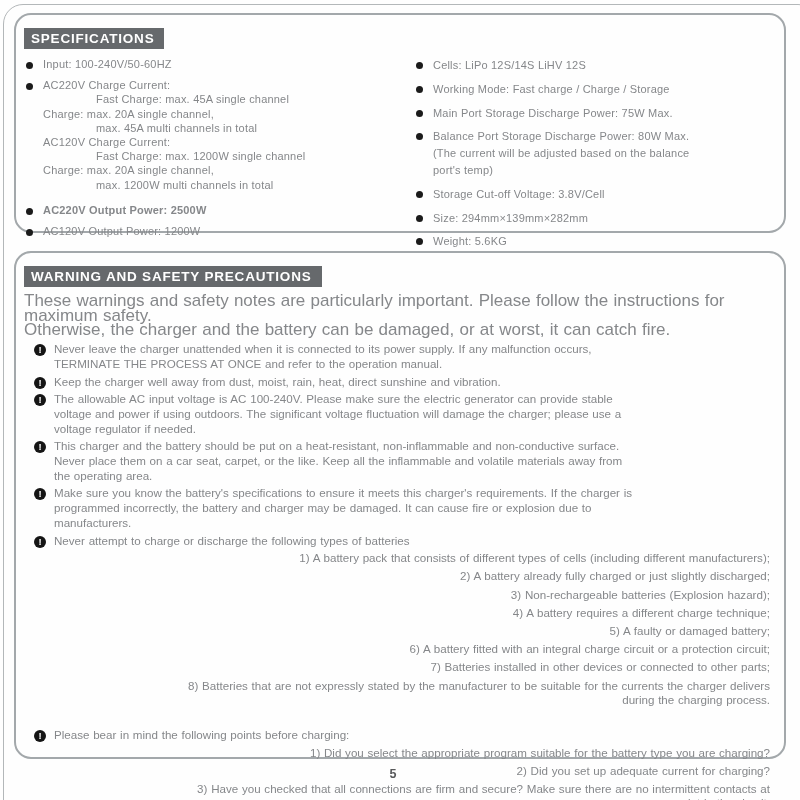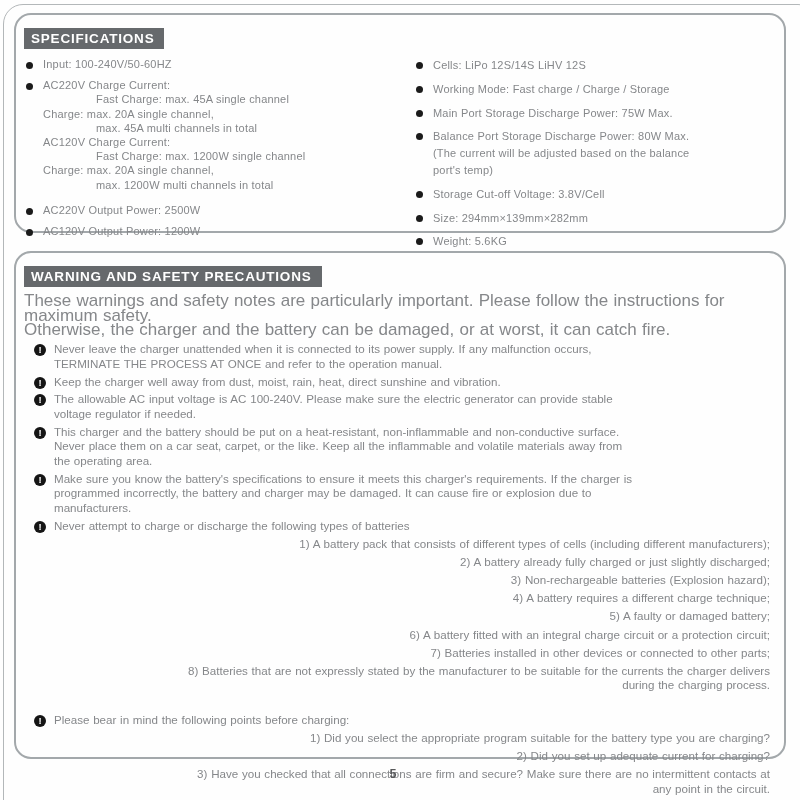--- a/index.html
+++ b/index.html
@@ -23,21 +23,21 @@
     display:inline-block;background:var(--header-bg,#66696c);color:#ffffff;
     font-weight:bold;font-size:13.5px;line-height:15px;letter-spacing:0.8px;
     padding:3px 10px 3px 7px;
   }
   
   .spec-columns{display:flex;margin-top:8px;}
   .spec-col{font-size:11px;letter-spacing:0.2px;}
   .spec-col.left{width:390px;flex:0 0 390px;}
   .spec-col.right{flex:1;}
   .spec-item{display:flex;align-items:flex-start;margin-bottom:7px;}
-  .spec-item.gap{margin-top:11px;}
+  .spec-item.gap{margin-top:11px;font-weight:bold;}
   .bullet{
     flex:0 0 7px;width:7px;height:7px;border-radius:50%;
     background:var(--bullet,#1b1b1b);margin:5px 10px 0 2px;
   }
   .spec-content{flex:1;}
   .spec-line{line-height:14.2px;}
   .spec-col.right .spec-line{line-height:16.8px;}
   .spec-line.ind1{padding-left:53px;}
   
   .warn-intro{margin-top:7px;font-size:17px;line-height:14.2px;word-spacing:0.5px;}
@@ -169,20 +169,21 @@
         <div class="warn-item">
           <span class="warn-icon">!</span>
           <div class="warn-content">
             <div class="warn-line">Keep the charger well away from dust, moist, rain, heat, direct sunshine and vibration.</div>
           </div>
         </div>
         <div class="warn-item">
           <span class="warn-icon">!</span>
           <div class="warn-content">
             <div class="warn-line">The allowable AC input voltage is AC 100-240V. Please make sure the electric generator can provide stable</div>
+            <div class="warn-line">voltage and power if using outdoors. The significant voltage fluctuation will damage the charger; please use a</div>
             <div class="warn-line">voltage regulator if needed.</div>
           </div>
         </div>
         <div class="warn-item">
           <span class="warn-icon">!</span>
           <div class="warn-content">
             <div class="warn-line">This charger and the battery should be put on a heat-resistant, non-inflammable and non-conductive surface.</div>
             <div class="warn-line">Never place them on a car seat, carpet, or the like. Keep all the inflammable and volatile materials away from</div>
             <div class="warn-line">the operating area.</div>
           </div>

